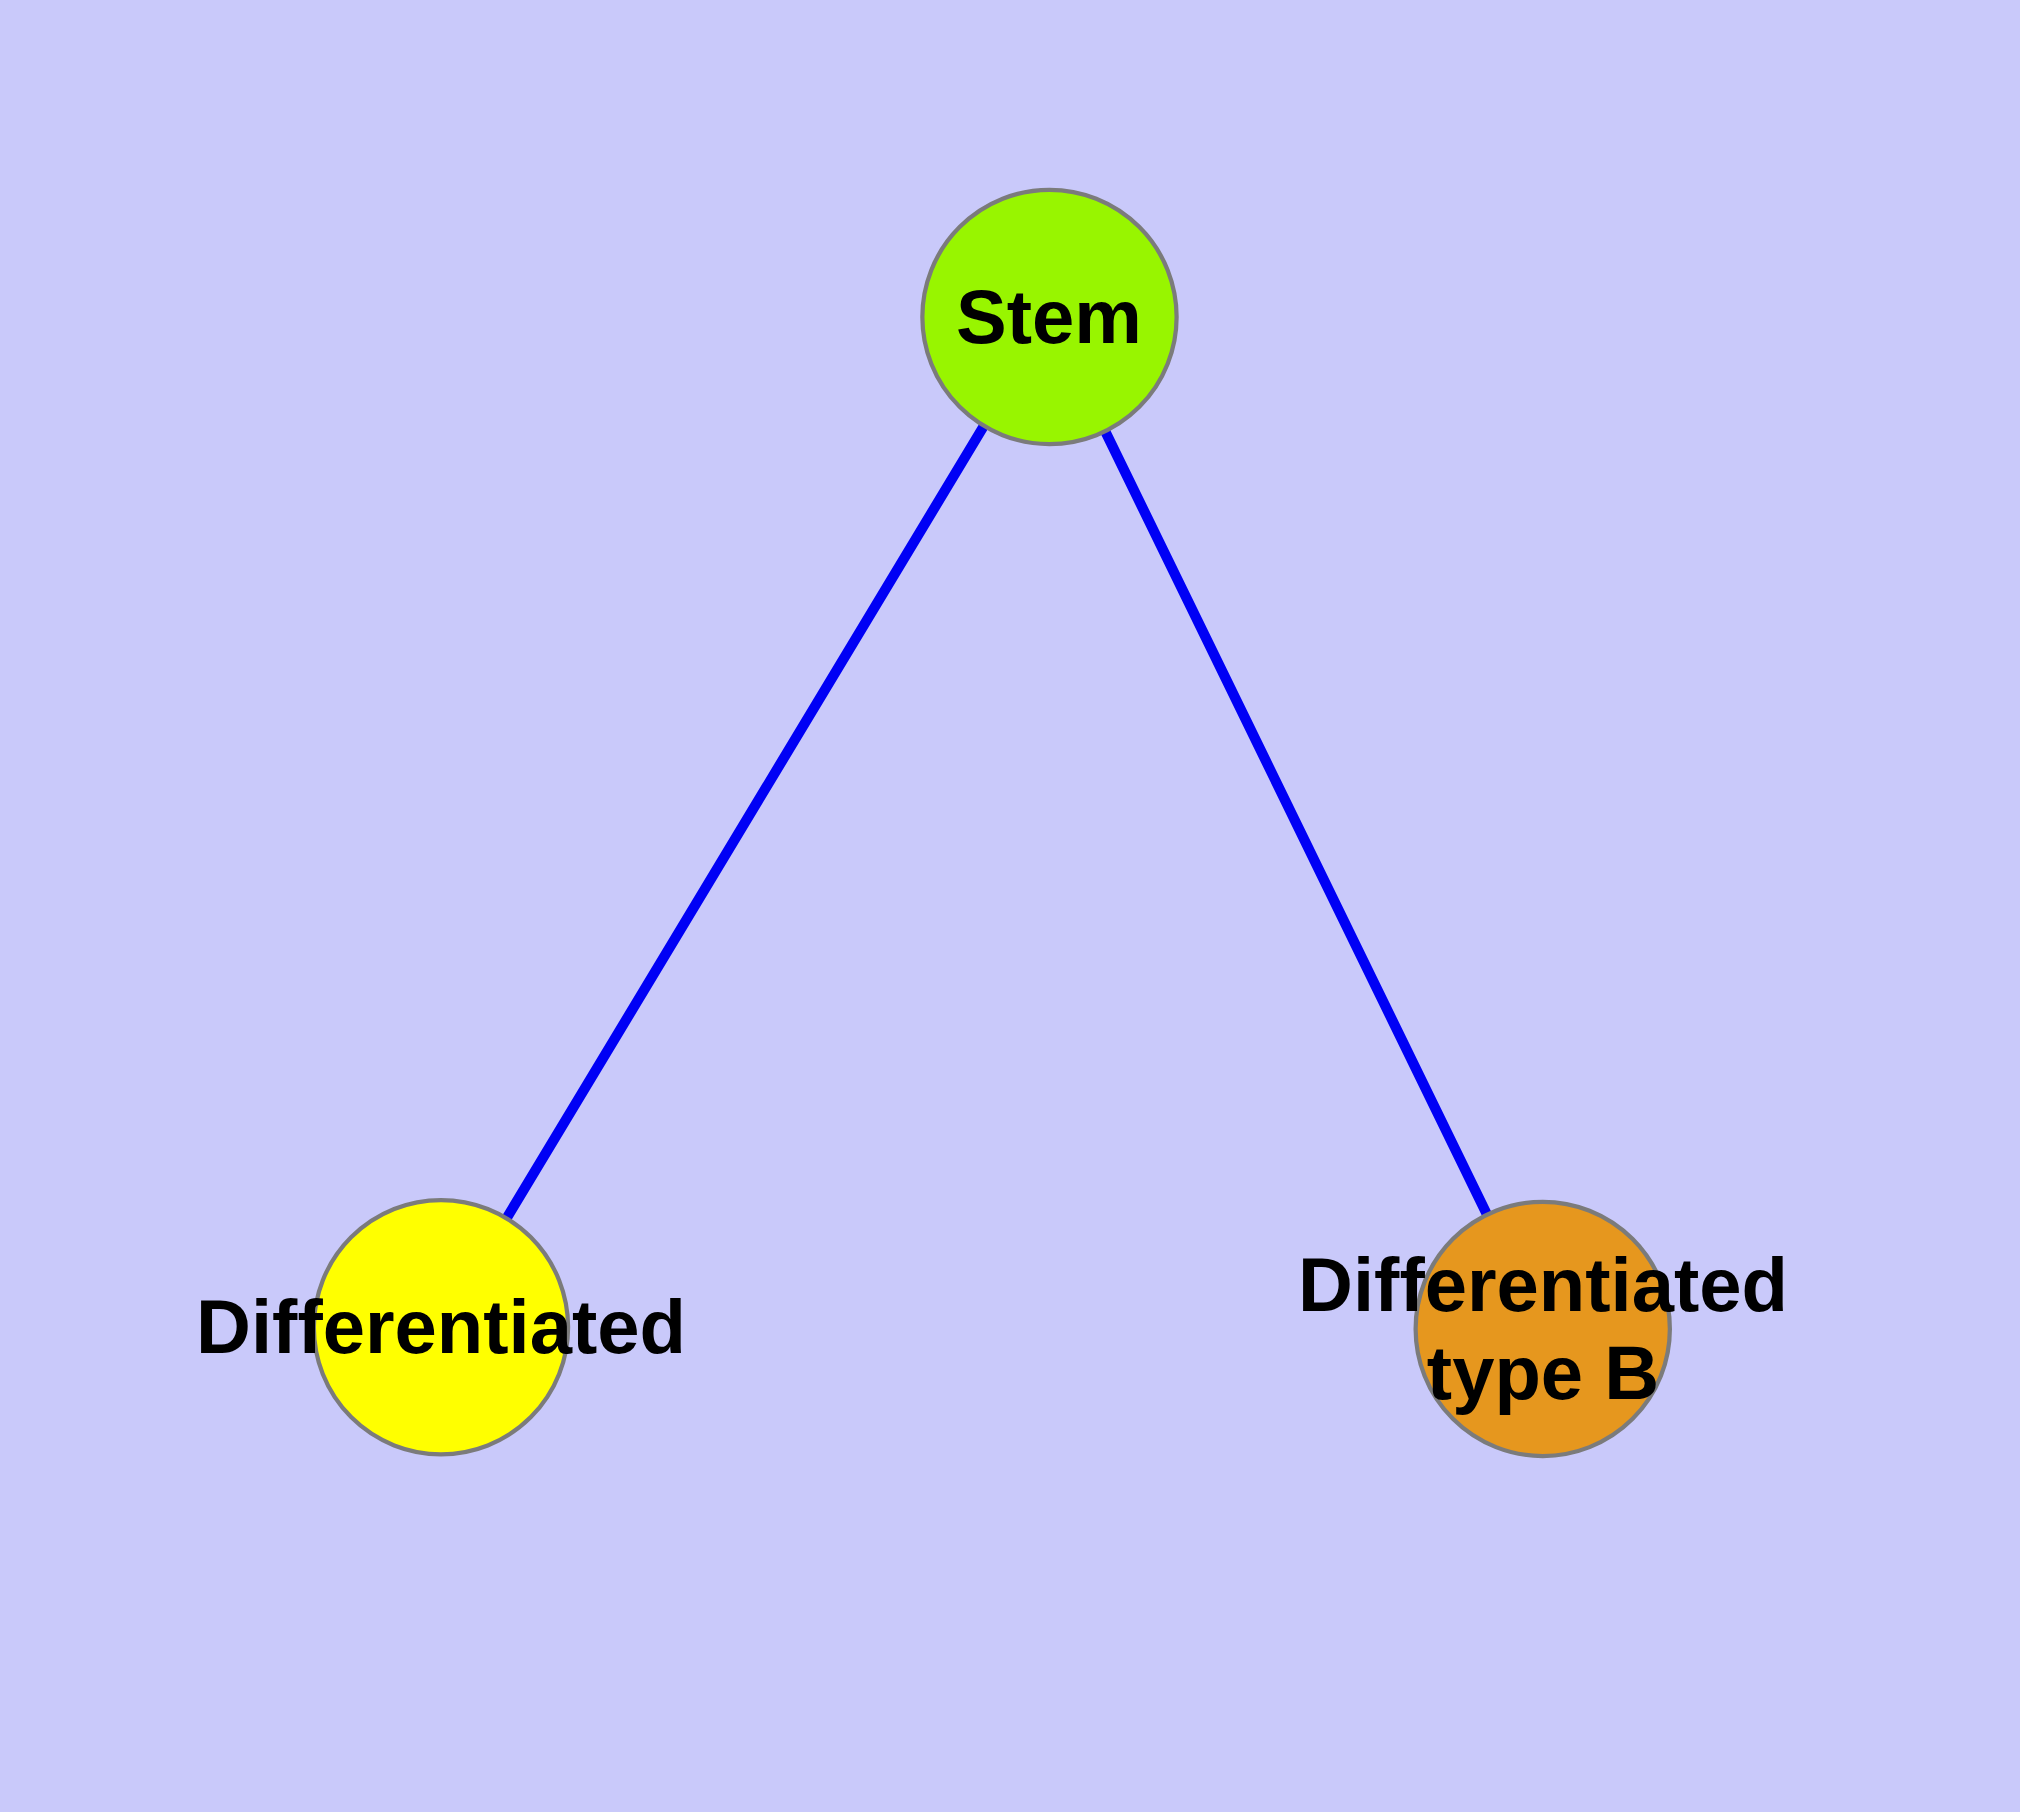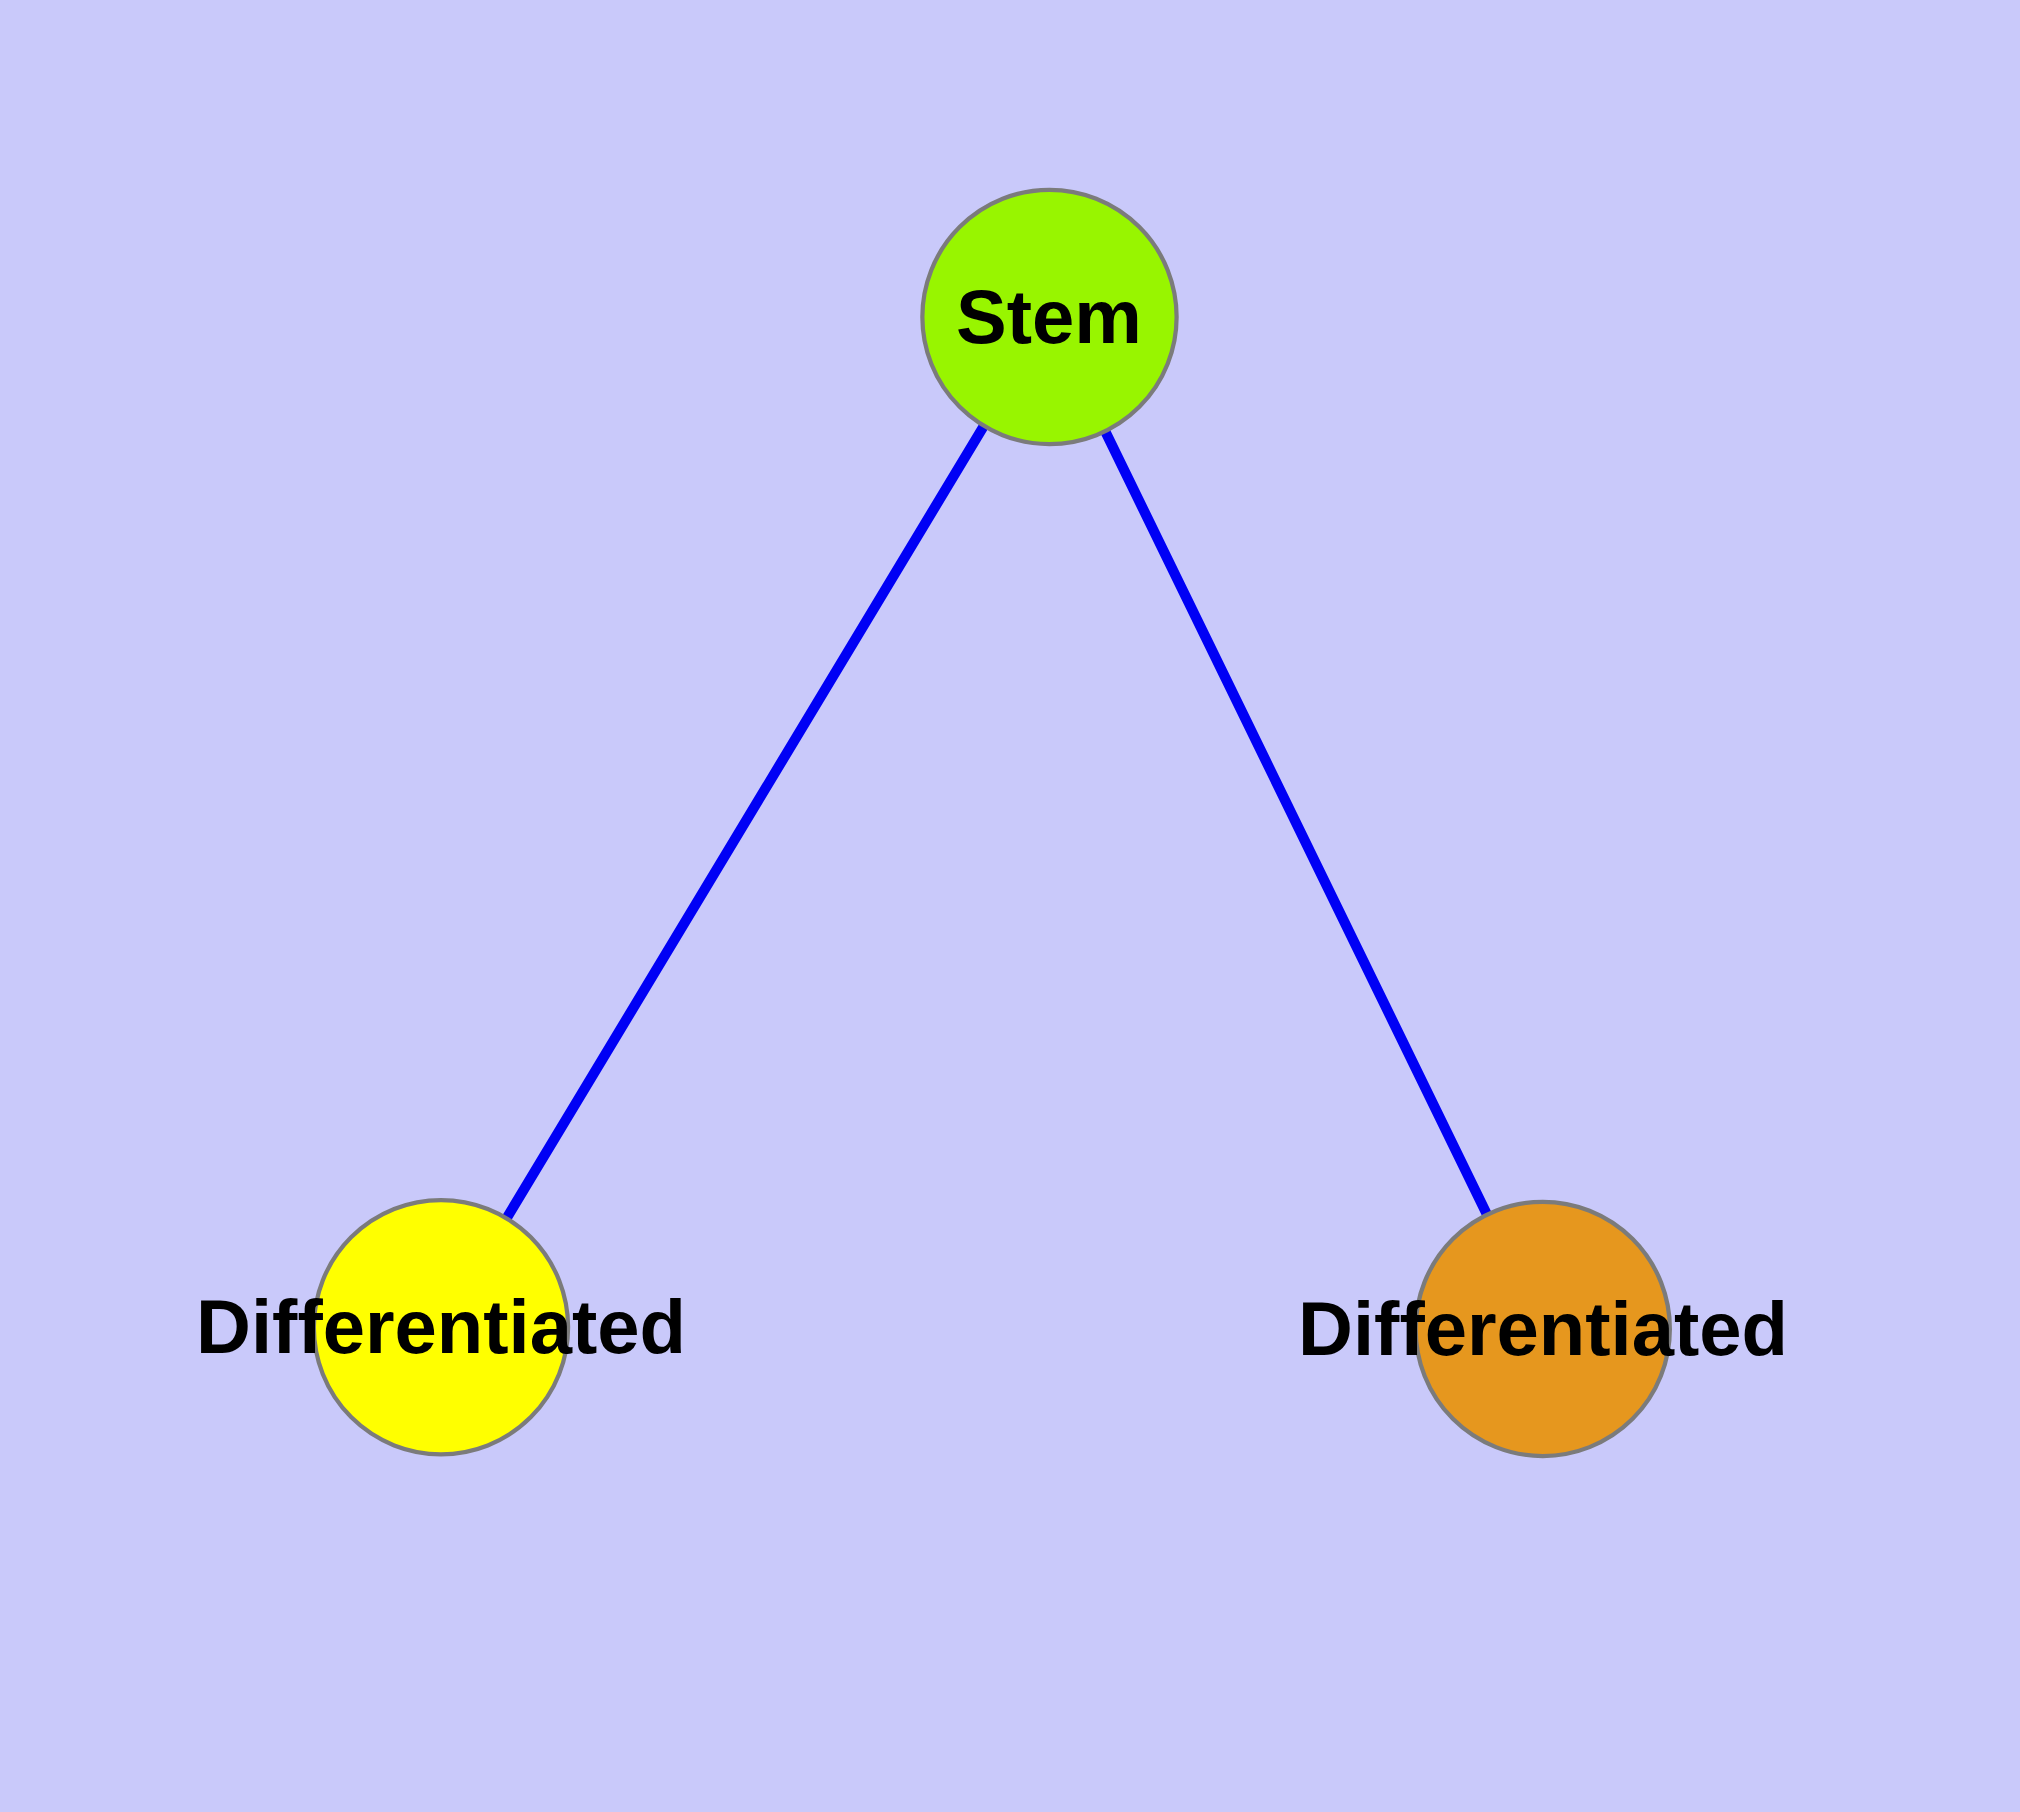--- a/index.html
+++ b/index.html
@@ -64,16 +64,17 @@
   <div class="node-label label-stem" style="color: rgb(0, 0, 0);">
     <span>Stem</span>
   </div>
 
   <div class="node-label label-type-a" style="color: rgb(0, 0, 0);">
     <span>Differentiated</span>
   </div>
 
   <div class="node-label label-type-b" style="color: rgb(0, 0, 0);">
     <span>Differentiated</span>
+    <span>type B</span>
   </div>
 
 </div>
 
 
 </body></html>

